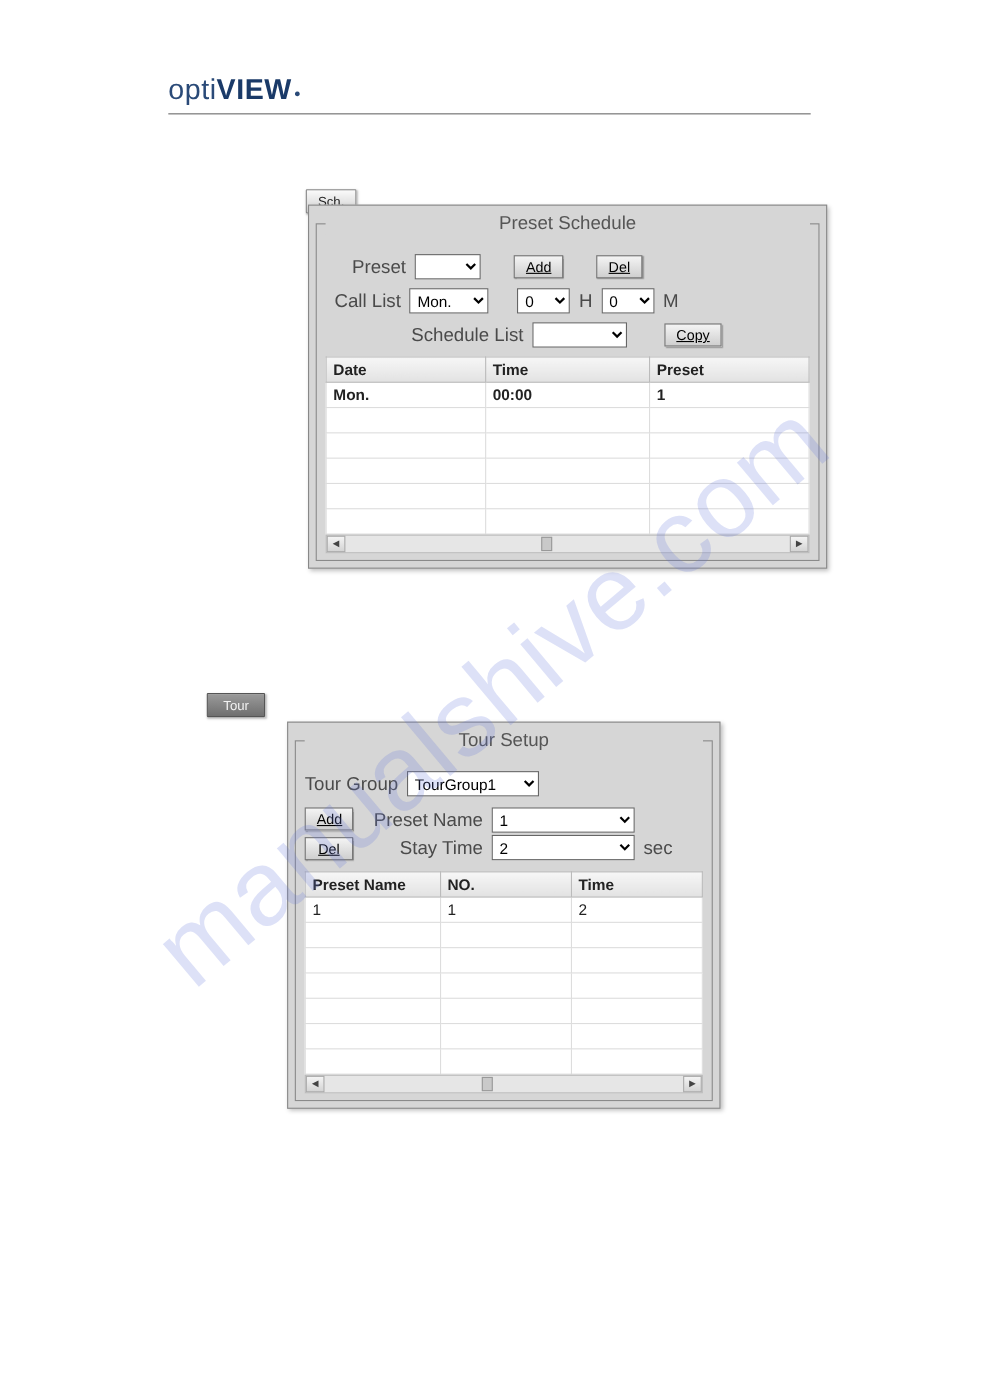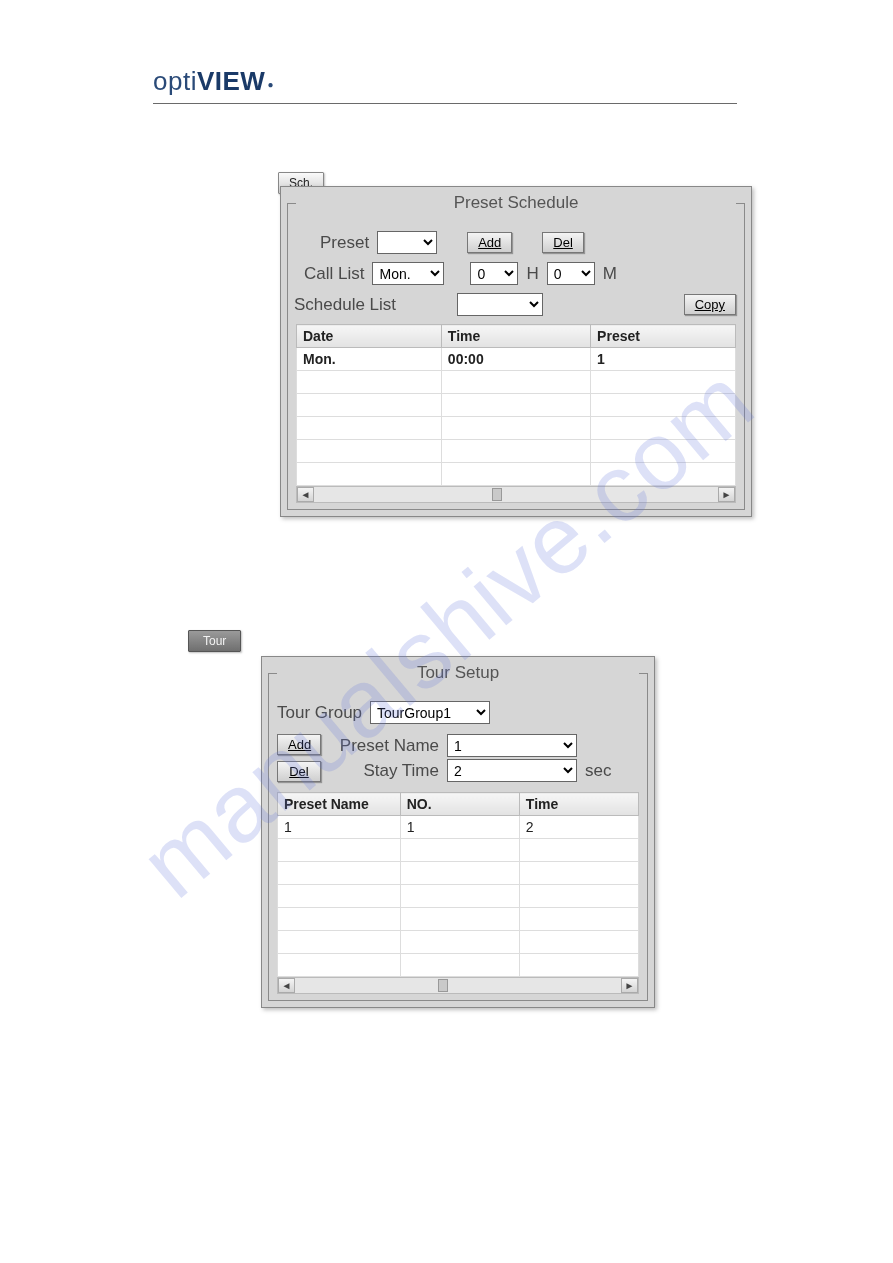--- a/index.html
+++ b/index.html
@@ -177,21 +177,21 @@
     <div class="row" style="padding-left:8px;">
       <span class="lbl">Call List</span>
       <select class="combo" style="width:72px;"><option>Mon.</option></select>
       <span style="width:10px;"></span>
       <select class="combo" style="width:48px;"><option>0</option></select>
       <span class="lbl">H</span>
       <select class="combo" style="width:48px;"><option>0</option></select>
       <span class="lbl">M</span>
     </div>
 
-    <div class="row" style="padding-left:0; justify-content:space-between;">
+    <div class="row" style="padding-left:0; justify-content:center;">
       <span class="lbl" style="margin-left:-2px;">Schedule List</span>
       <select class="combo" style="width:86px;"><option></option></select>
       <span style="width:18px;"></span>
       <button class="btn3d">Copy</button>
     </div>
 
     <table class="grid">
       <colgroup>
           <col style="width:33%">
           <col style="width:34%">

